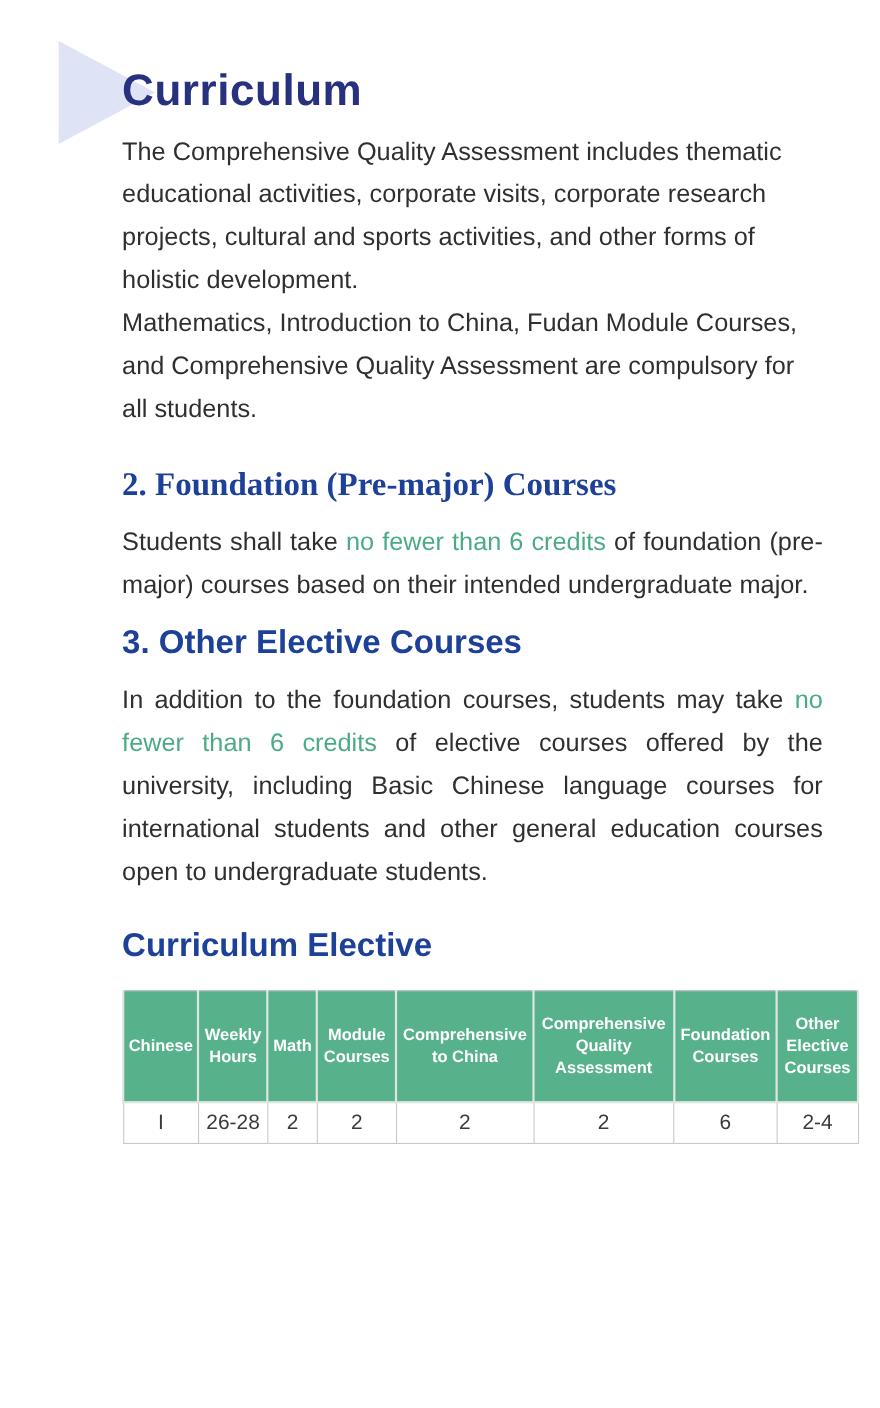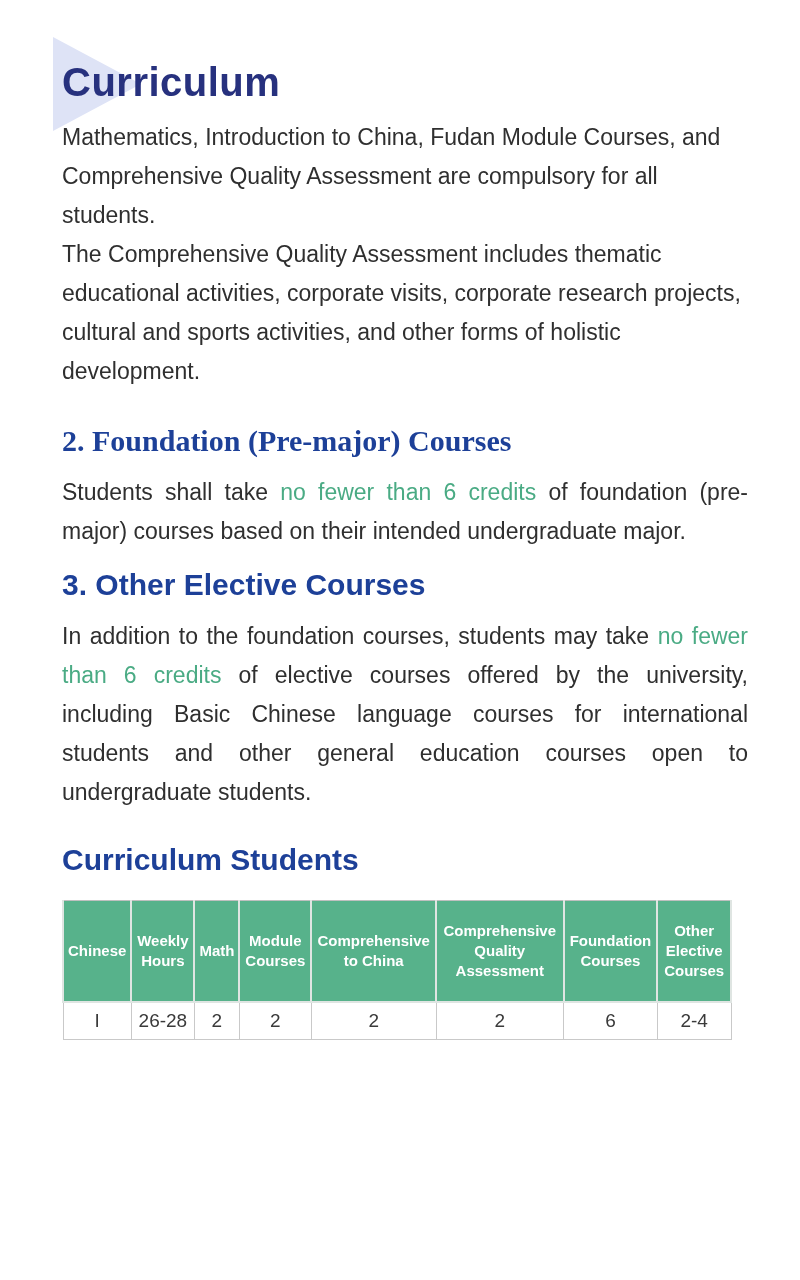--- a/index.html
+++ b/index.html
@@ -5,21 +5,21 @@
   * { margin: 0; padding: 0; box-sizing: border-box; }
   html, body { background: #ffffff; }
   body {
     width: 800px; height: 1280px;
     font-family: "Liberation Sans", sans-serif;
     overflow: hidden;
   }
   .page {
     position: relative;
     width: 800px; height: 1280px;
-    padding: 0 52px 0 62px;
+    padding: 0 52px 0 111px;
     background: #ffffff;
   }
   .triangle {
     position: absolute;
     left: 53px; top: 37px;
     width: 88px; height: 94px;
     background: var(--triangle_lavender, #dee3f6);
     clip-path: polygon(0 0, 100% 50%, 0 100%);
   }
   h1.page-title {
@@ -85,36 +85,36 @@
 <body>
 
 <div class="page">
 
   <header>
     <span class="triangle"></span>
     <h1 class="page-title">Curriculum</h1>
   </header>
 
   <section class="sec-1">
+    <p class="body-text">The Comprehensive Quality Assessment includes thematic educational activities, corporate visits, corporate research projects, cultural and sports activities, and other forms of holistic development.</p>
     <p class="body-text">Mathematics, Introduction to China, Fudan Module Courses, and Comprehensive Quality Assessment are compulsory for all students.</p>
-    <p class="body-text">The Comprehensive Quality Assessment includes thematic educational activities, corporate visits, corporate research projects, cultural and sports activities, and other forms of holistic development.</p>
   </section>
 
   <section class="sec-2">
     <h2 class="section-heading">2. Foundation (Pre-major) Courses</h2>
     <p class="body-text justify"><span>Students shall take </span><span class="accent">no fewer than 6 credits</span><span> of foundation (pre-major) courses based on their intended undergraduate major.</span></p>
   </section>
 
   <section class="sec-3">
     <h2 class="section-heading">3. Other Elective Courses</h2>
     <p class="body-text justify"><span>In addition to the foundation courses, students may take </span><span class="accent">no fewer than 6 credits</span><span> of elective courses offered by the university, including Basic Chinese language courses for international students and other general education courses open to undergraduate students.</span></p>
   </section>
 
   <section class="sec-4">
-    <h2 class="section-heading">Curriculum Students</h2>
+    <h2 class="section-heading">Curriculum Elective</h2>
 
     <table class="structure-table">
       <thead>
         <tr>
           <th>Chinese</th>
           <th>Weekly Hours</th>
           <th>Math</th>
           <th>Module Courses</th>
           <th>Comprehensive to China</th>
           <th>Comprehensive Quality Assessment</th>

